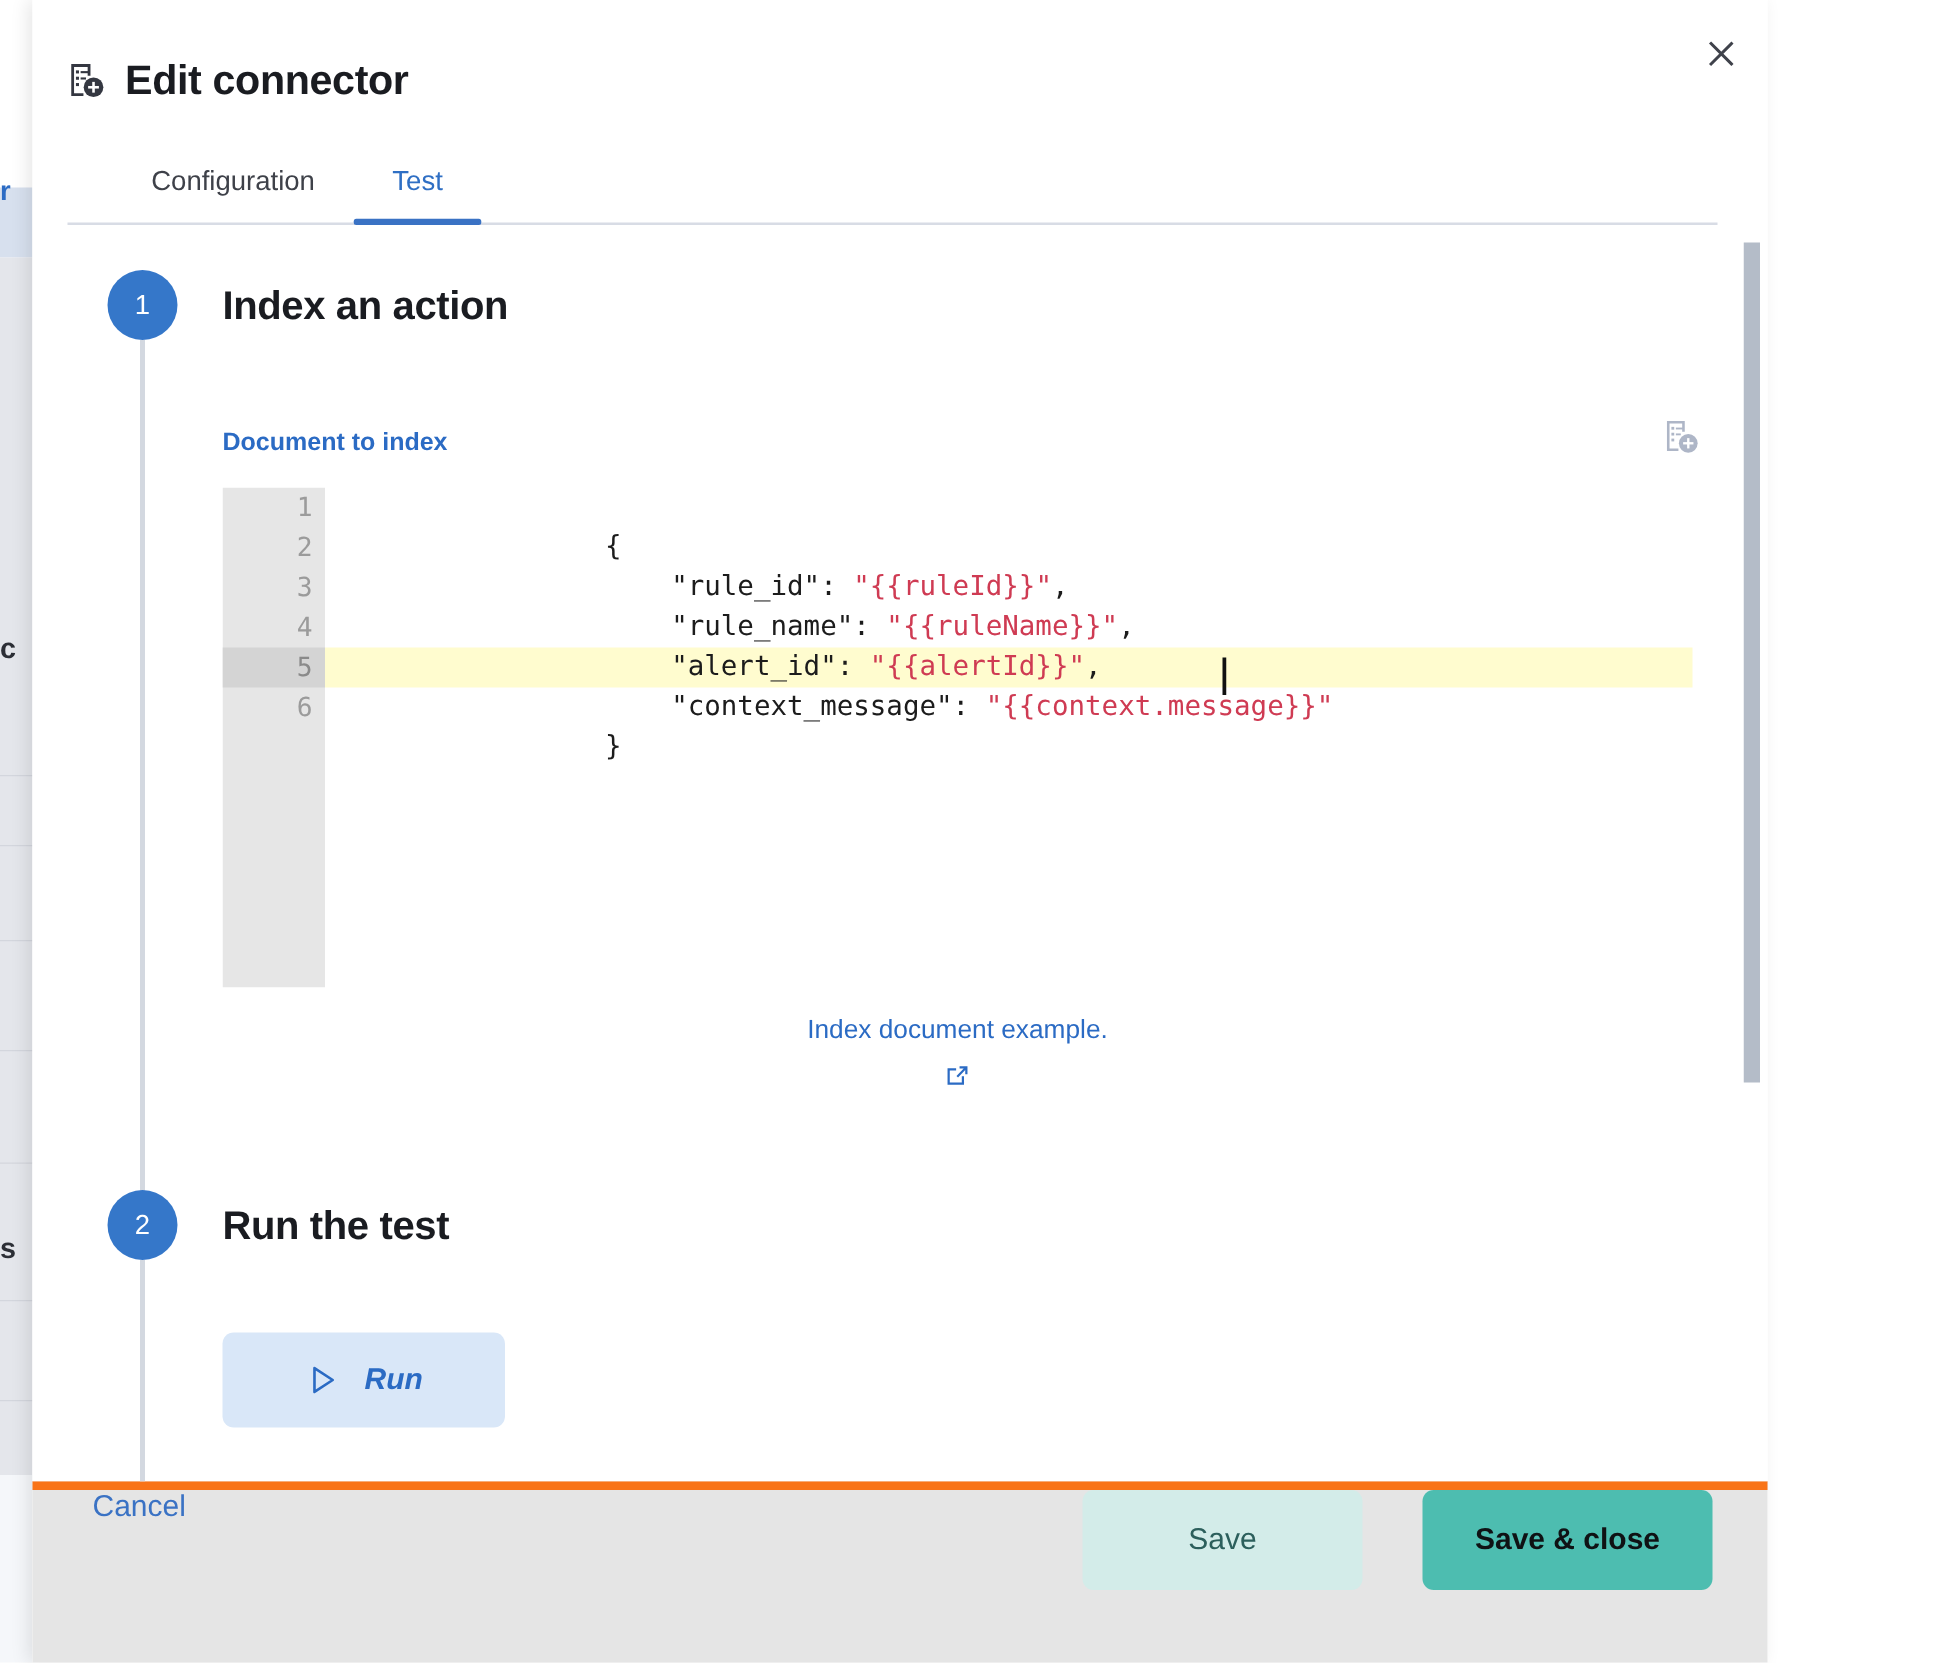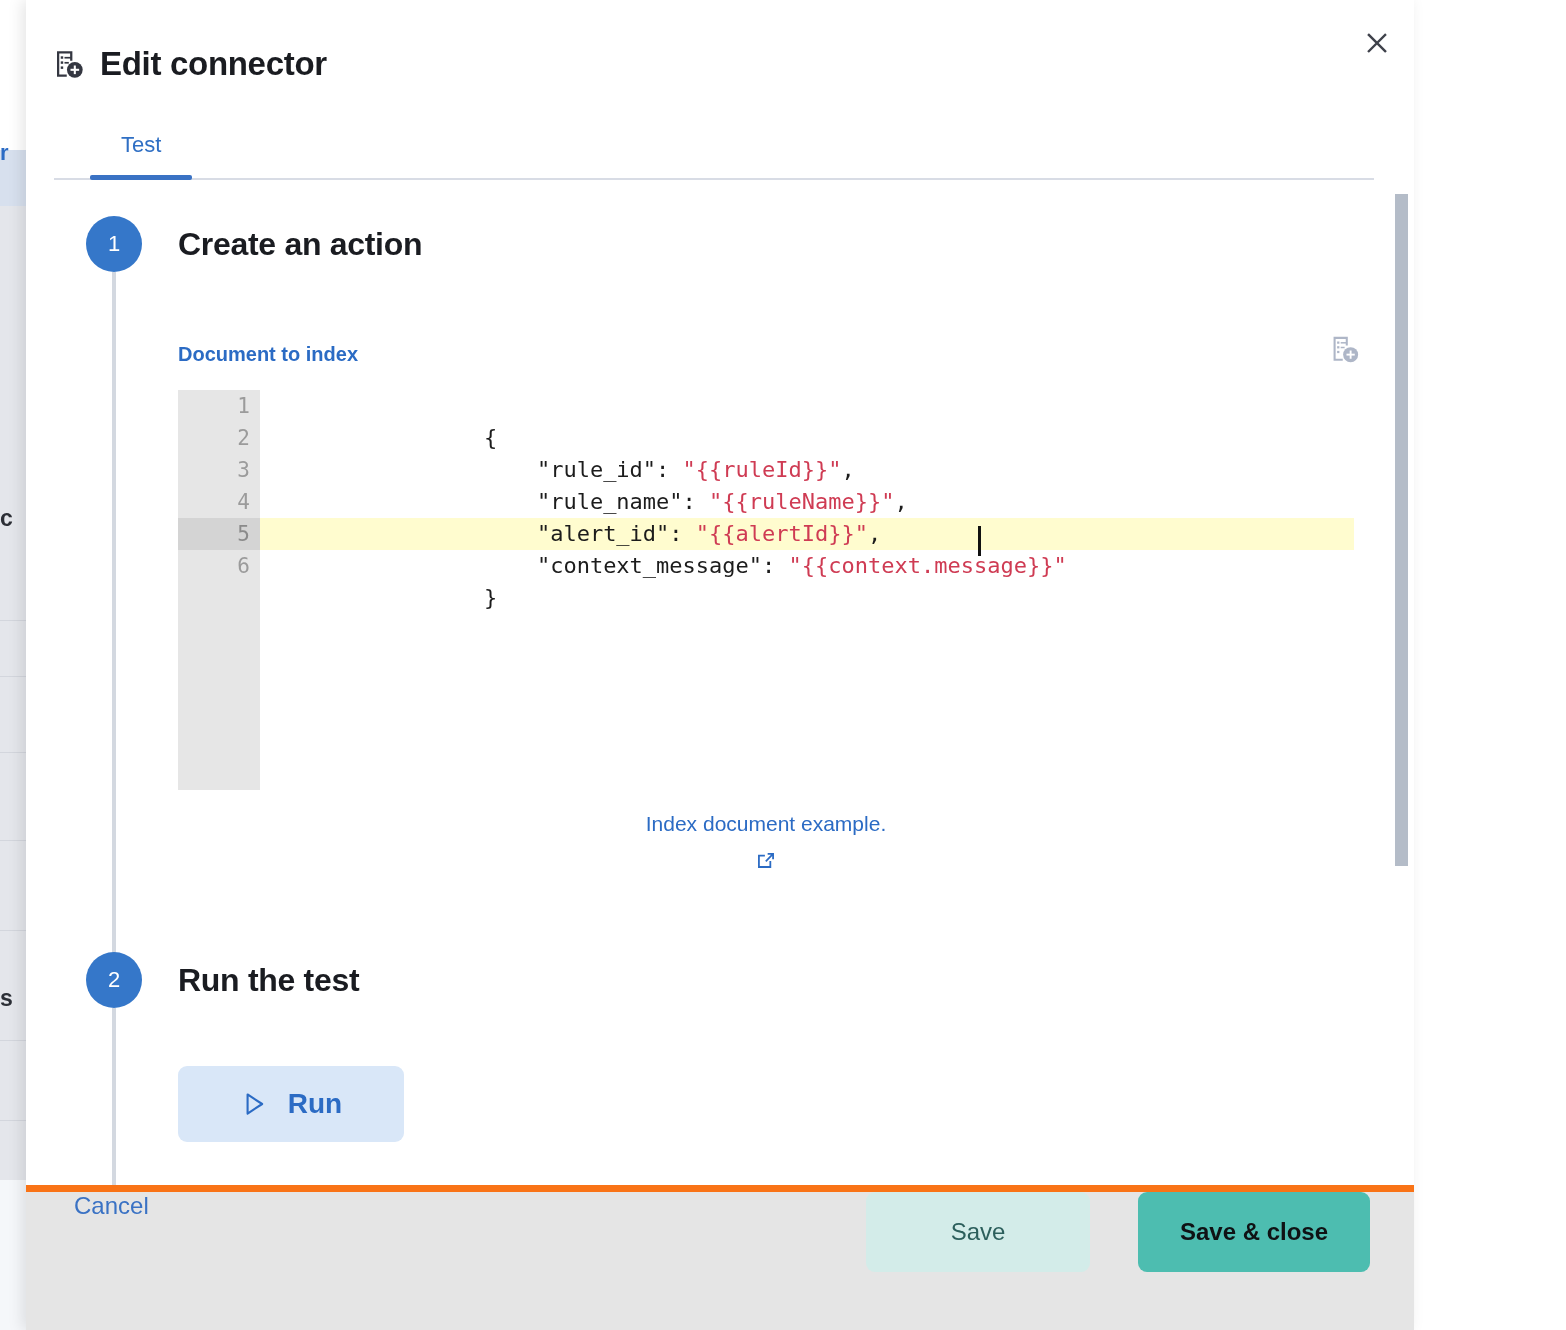--- a/index.html
+++ b/index.html
@@ -159,21 +159,21 @@
   #external-link-icon { display: block; }
 
   
   #step2 { margin-top: 80px; }
   #run-button {
     margin-top: 58px; width: 226px; height: 76px;
     background: #d9e7f8; border: none; border-radius: 9px;
     display: flex; align-items: center; justify-content: center; gap: 20px;
     cursor: pointer;
   }
-  #run-label { font-size: 28px; color: #2b6bc4; font-weight: 700; }
+  #run-label { font-size: 24px; color: #2b6bc4; font-weight: 700; font-style: italic; }
 
   
   #scrollbar-track {
     position: absolute; right: 3px; top: 0; width: 14px; height: 100%;
     background: transparent;
   }
   #scrollbar-thumb {
     position: absolute; right: 3px; top: 14px;
     width: 13px; height: 672px; border-radius: 0;
     background: #b4bcc8; cursor: pointer;
@@ -240,31 +240,32 @@
       <div id="page-title">Edit connector</div>
     </div>
 
     <button id="close-button">
       <svg width="26" height="26" viewBox="0 0 24 24">
         <path d="M4.5 4.5 L19.5 19.5 M19.5 4.5 L4.5 19.5" stroke="#3f424b" stroke-width="2.2" stroke-linecap="square"></path>
       </svg>
     </button>
 
     <div id="tabs">
+      <button class="tab">Configuration</button>
       <button class="tab active">Test</button>
     </div>
   </div>
 
   <div id="modal-body">
     <div id="scroll-area">
 
       <div class="step" id="step1">
         <div class="step-line"></div>
         <div class="step-marker">1</div>
-        <div class="step-title">Create an action</div>
+        <div class="step-title">Index an action</div>
 
         <div id="editor-block">
           <div id="editor-label-row">
             <label id="editor-label">Document to index</label>
             <button id="editor-expand-button">
               <svg width="30" height="30" viewBox="0 0 16 16">
                 <path d="M1.9 1.5h7.6v4.6H8.4V2.6H3.0v10.6h3.8v1.1H1.9z" fill="#aeb6c7"></path>
                 <rect x="3.8" y="4.0" width="1.2" height="1.2" fill="#aeb6c7"></rect>
                 <rect x="3.8" y="6.5" width="1.2" height="1.2" fill="#aeb6c7"></rect>
                 <rect x="3.8" y="9.0" width="1.2" height="1.2" fill="#aeb6c7"></rect>

